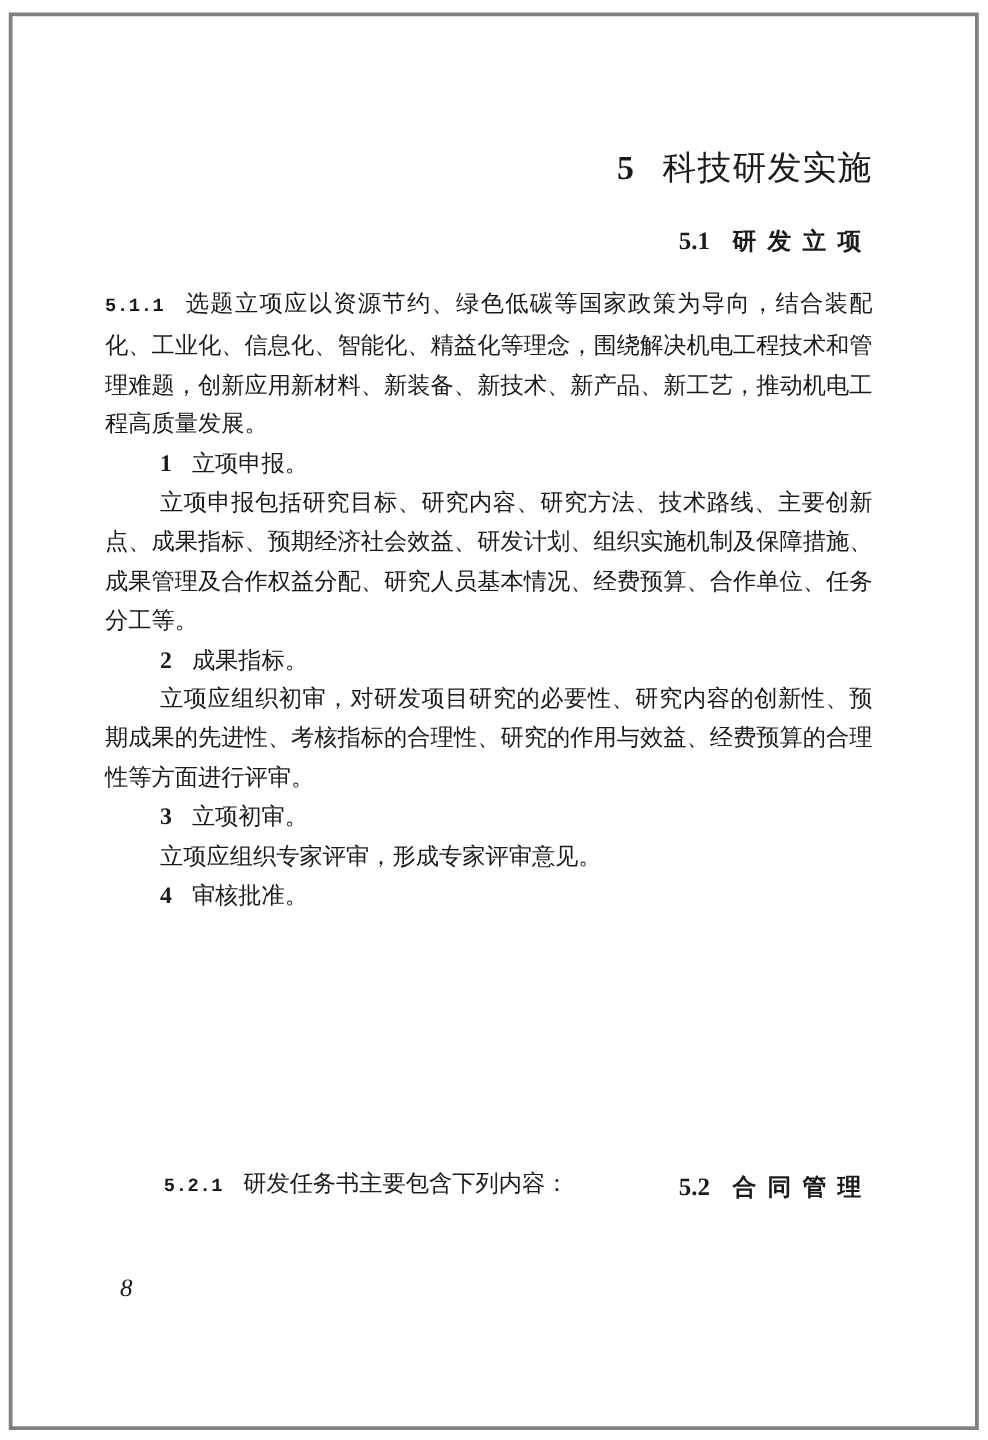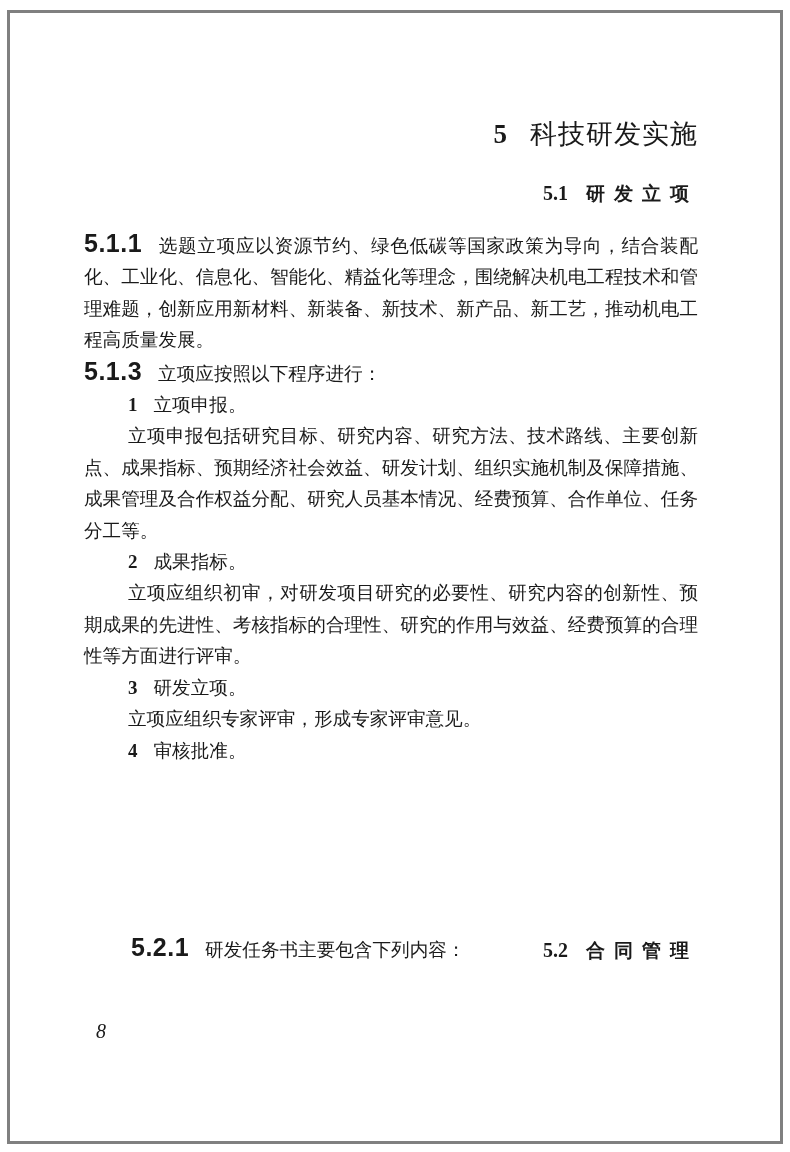--- a/index.html
+++ b/index.html
@@ -11,21 +11,21 @@
   .chapter-title { position: absolute; left: 0; width: 614px; top: 116px; text-align: right;
                    font-size: 27px; line-height: 36px; letter-spacing: 1px; font-weight: normal; }
   .chapter-title .num { font-family: "Liberation Serif", serif; font-weight: bold; margin-right: 22px; }
   .section-title { position: absolute; left: 0; width: 614px; text-align: right;
                    font-size: 19px; line-height: 28px; font-weight: bold; font-family: "DejaVu Sans", sans-serif; }
   .section-title .num { font-family: "Liberation Serif", serif; font-weight: bold; margin-right: 18px; font-size: 20px; }
   .section-title .txt { letter-spacing: 9px; }
   .body { position: absolute; left: 0; width: 614px; font-size: 18.6px; line-height: 31.4px;
           text-align: justify; text-justify: inter-character; }
   .para { margin: 0; }
-  .clause-num { font-family: Liberation Sans, sans-serif; font-weight: bold; font-size: 25px; margin-right: 16px; letter-spacing: 0.5px; }
+  .clause-num { font-family: Liberation Mono, monospace; font-weight: bold; font-size: 15px; margin-right: 16px; letter-spacing: 0.5px; }
   .item { margin: 0; padding-left: 44px; }
   .item-num { font-family: "Liberation Serif", serif; font-weight: bold; font-size: 19px; margin-right: 16px; }
   .indent { text-indent: 44px; margin: 0; }
   .page-number { position: absolute; left: 96px; top: 1020px; font-family: "Liberation Serif", serif;
                  font-style: italic; font-size: 20px; }
 </style>
 </head>
 <body>
 
 <div class="frame"></div>
@@ -37,29 +37,28 @@
   </div>
 
   <div class="section-title" style="top:179px;">
     <span class="num">5.1</span><span class="txt">研发立项</span>
   </div>
 
   <div class="body" style="top:228px;">
     <p class="para"><span class="clause-num">5.1.1</span><span>选题立项应以资源节约、绿色低碳等国家政策为导向，结合装配化、工业化、信息化、智能化、精益化等理念，围绕解决机电工程技术和管理难题，创新应用新材料、新装备、新技术、新产品、新工艺，推动机电工程高质量发展。</span></p>
 
 
-    <p class="para"><span class="clause-num">5.1.3</span><span>立项应按照以下程序进行：</span></p>
 
     <p class="item"><span class="item-num">1</span><span>立项申报。</span></p>
     <p class="indent">立项申报包括研究目标、研究内容、研究方法、技术路线、主要创新点、成果指标、预期经济社会效益、研发计划、组织实施机制及保障措施、成果管理及合作权益分配、研究人员基本情况、经费预算、合作单位、任务分工等。</p>
 
     <p class="item"><span class="item-num">2</span><span>成果指标。</span></p>
     <p class="indent">立项应组织初审，对研发项目研究的必要性、研究内容的创新性、预期成果的先进性、考核指标的合理性、研究的作用与效益、经费预算的合理性等方面进行评审。</p>
 
-    <p class="item"><span class="item-num">3</span><span>研发立项。</span></p>
+    <p class="item"><span class="item-num">3</span><span>立项初审。</span></p>
     <p class="indent">立项应组织专家评审，形成专家评审意见。</p>
 
     <p class="item"><span class="item-num">4</span><span>审核批准。</span></p>
   </div>
 
   <div class="section-title" style="top:936px;">
     <span class="num">5.2</span><span class="txt">合同管理</span>
   </div>
 
   <div class="body" style="top:932px;margin-left:47px;">

